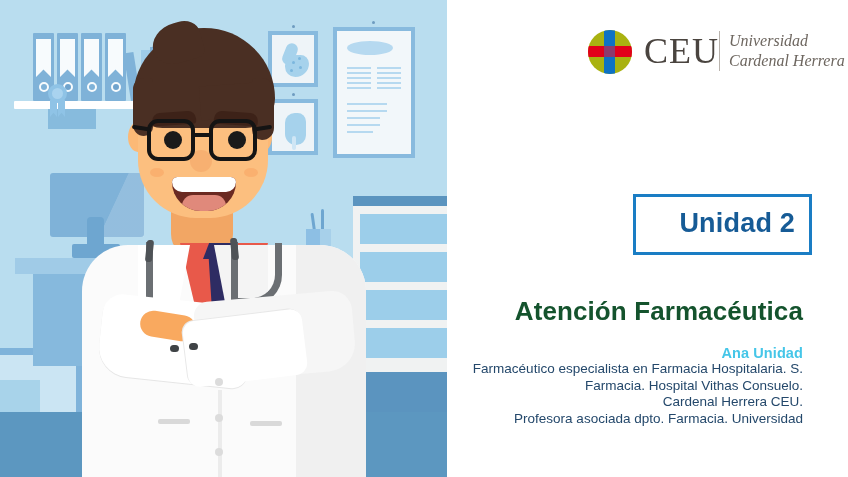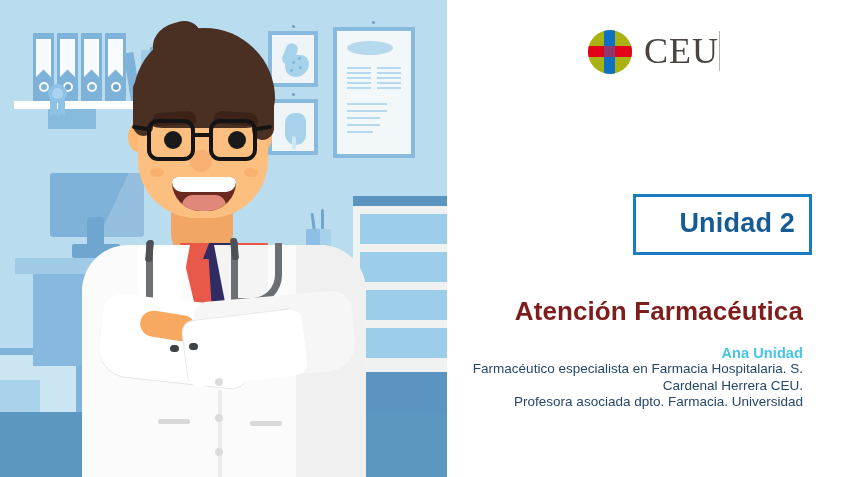--- a/index.html
+++ b/index.html
@@ -171,21 +171,21 @@
             font-style:italic;font-size:16px;color:#6d665f;line-height:20px;white-space:nowrap;}
 
   
   #unitbox{position:absolute;left:186px;top:194px;width:179px;height:61px;
            border:3px solid #1a7dc4;box-sizing:border-box;background:#ffffff;}
   #unitbox .t{position:absolute;right:14px;top:11px;font-size:27px;font-weight:bold;color:#165b96;
               font-family:"Liberation Sans",sans-serif;letter-spacing:.2px;}
 
   
   #maintitle{position:absolute;right:45px;top:296px;font-size:26px;font-weight:bold;
-             color:#7f1d1d;letter-spacing:.1px;text-align:right;white-space:nowrap;}
+             color:#14532d;letter-spacing:.1px;text-align:right;white-space:nowrap;}
   #author{position:absolute;right:45px;top:345px;font-size:14.5px;font-weight:bold;
           color:#45c6e8;text-align:right;letter-spacing:.1px;}
   #affil{position:absolute;right:45px;top:361px;width:360px;text-align:right;
          font-size:13.5px;line-height:16.5px;color:#24486b;}
   #affil div{white-space:nowrap;}
 </style>
 </head>
 <body>
 
 <div id="slide">
@@ -351,30 +351,35 @@
   <div id="right">
 
     <div id="logo">
       <div class="logo-circle">
         <div class="logo-hbar"></div>
         <div class="logo-vbar"></div>
         <div class="logo-center"></div>
       </div>
       <div class="logo-ceu">CEU</div>
       <div class="logo-divider"></div>
+      <div class="logo-sub">
+        <div>Universidad</div>
+        <div>Cardenal Herrera</div>
+      </div>
     </div>
 
     <div id="unitbox">
       <div class="t">Unidad 2</div>
     </div>
 
     <div id="maintitle">Atención Farmacéutica</div>
 
     <div id="author">Ana Unidad</div>
 
     <div id="affil">
       <div>Farmacéutico especialista en Farmacia Hospitalaria. S.</div>
+      <div>Farmacia. Hospital Vithas Consuelo.</div>
       <div>Cardenal Herrera CEU.</div>
       <div>Profesora asociada dpto. Farmacia. Universidad</div>
     </div>
 
   </div>
 </div>
 
 </body></html>

